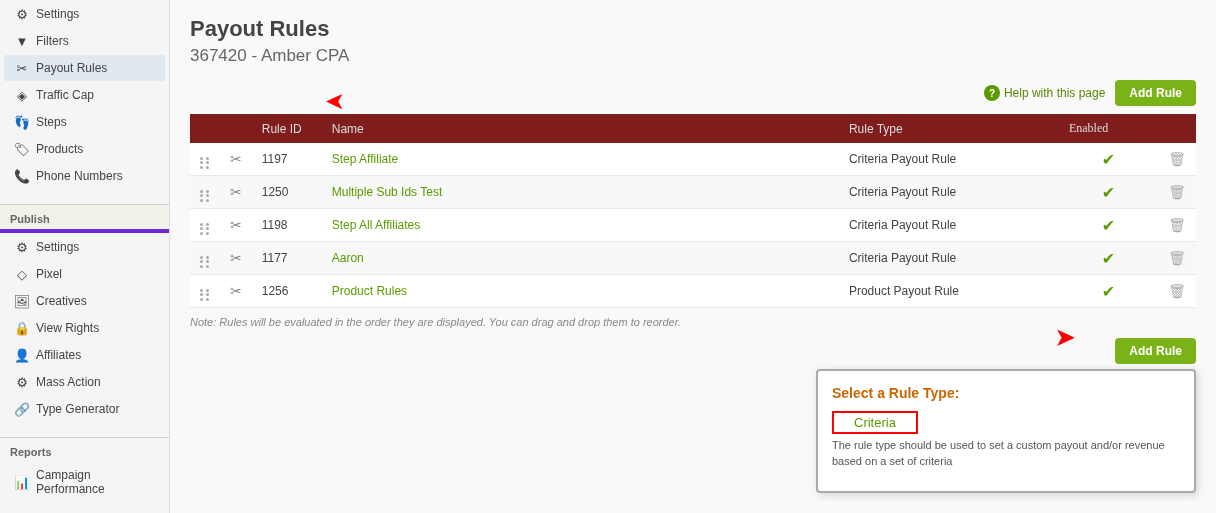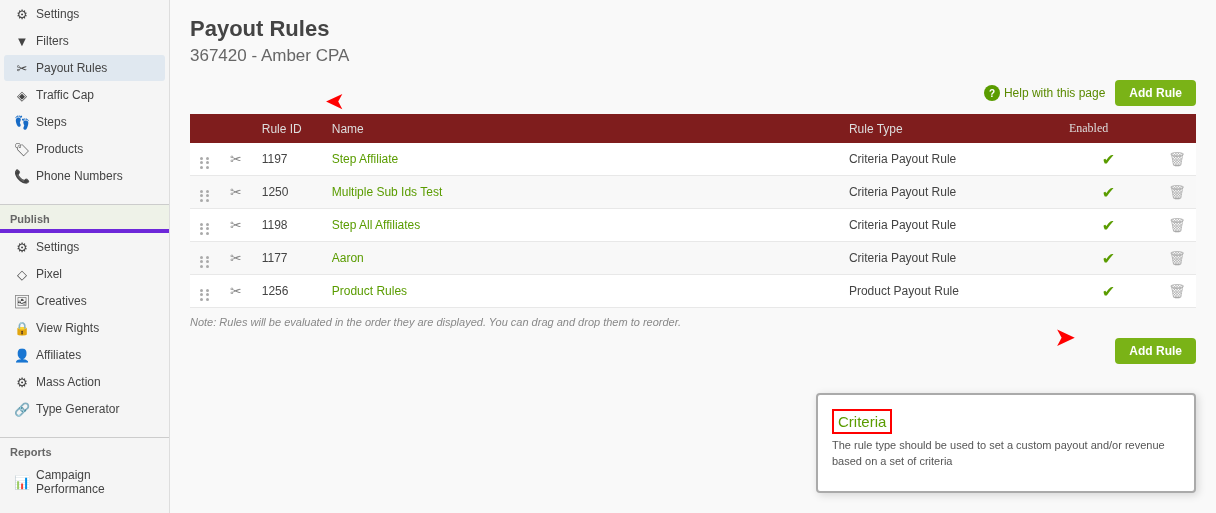--- a/index.html
+++ b/index.html
@@ -204,22 +204,22 @@
       font-weight: bold;
       margin-bottom: 10px;
     }
     .rule-type-option {
       margin-bottom: 8px;
     }
     .rule-type-link {
       display: inline-block;
       color: #5a9c00;
       border: 2px solid red;
-      padding: 2px 4px;
-      font-size: 15px;
+      padding: 2px 20px;
+      font-size: 13px;
       cursor: pointer;
       margin-bottom: 4px;
       text-decoration: none;
     }
     .rule-type-desc {
       font-size: 11px;
       color: #555;
       line-height: 1.4;
     }
     .section-publish { background: #eef2e8; }
@@ -452,20 +452,21 @@
 
   <div class="note-text">Note: Rules will be evaluated in the order they are displayed. You can drag and drop them to reorder.</div>
 
   <div style="overflow:hidden; margin-top:4px;">
     <button class="btn-add-rule-bottom">Add Rule</button>
   </div>
 
   <div style="position:absolute; right:140px; bottom:160px; color:red; font-size:26px; pointer-events:none; z-index:50;">➤</div>
 
   <div class="rule-type-popup">
+    <div class="rule-type-title">Select a Rule Type:</div>
 
     <div class="rule-type-option">
       <a class="rule-type-link">Criteria</a>
       <div class="rule-type-desc">The rule type should be used to set a custom payout and/or revenue based on a set of criteria</div>
     </div>
 
   </div>
 
 </div>
 

